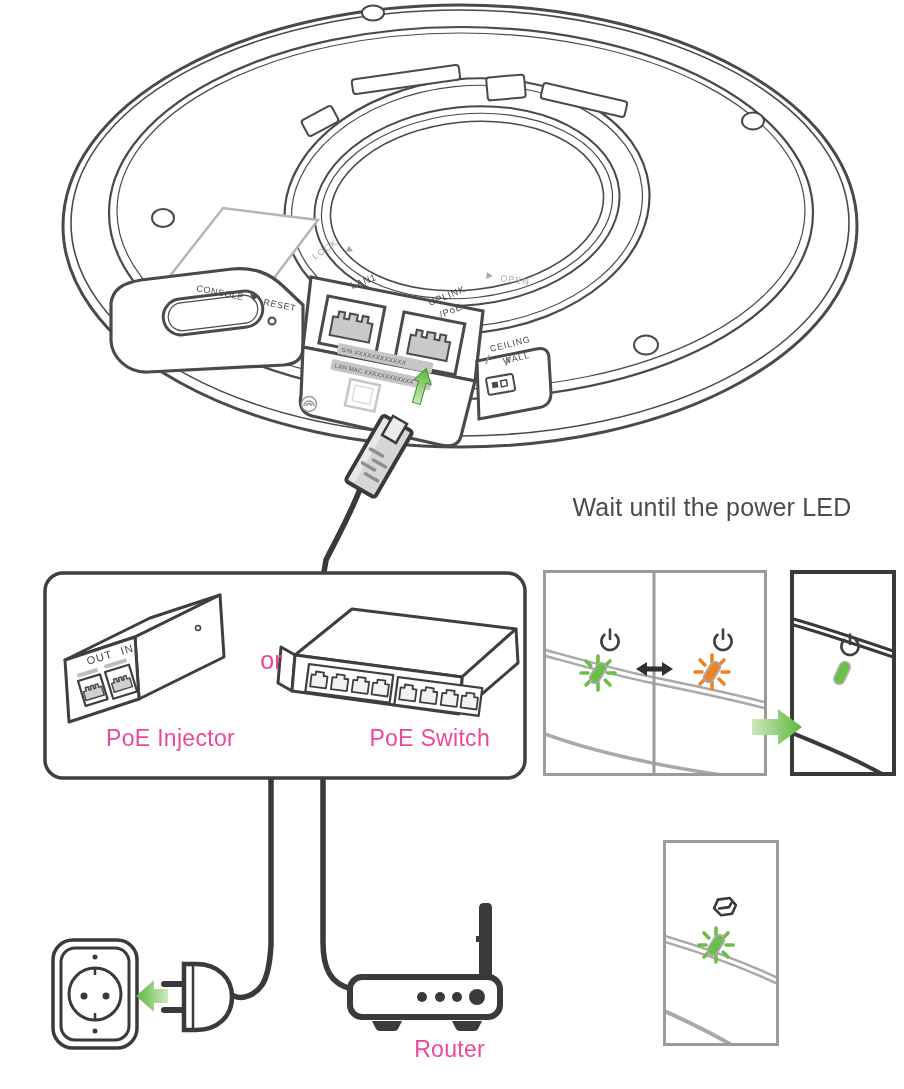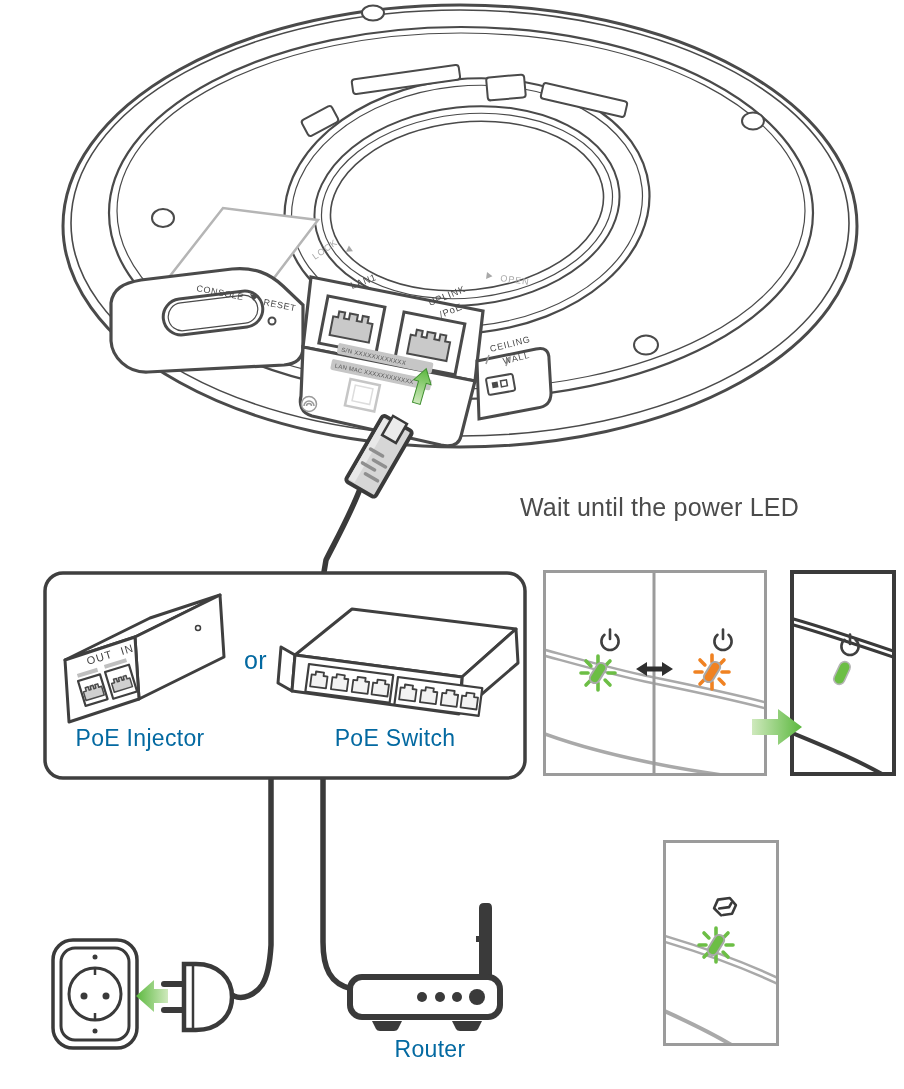--- a/index.html
+++ b/index.html
@@ -1,21 +1,21 @@
 <!DOCTYPE html>
 <html><head>
 <meta charset="utf-8">
 <style>
   html,body{margin:0;padding:0;background:#ffffff;}
   body{width:904px;height:1089px;position:relative;overflow:hidden;
        font-family:"Liberation Sans", sans-serif;}
   .stage{position:absolute;inset:0;}
   #artwork{position:absolute;left:0;top:0;}
-  .txt-label{position:absolute;color:#0369a1;text-align:center;font-size:23px;letter-spacing:0.3px;}
-  .instruction{position:absolute;left:520px;top:492px;width:384px;
+  .txt-label{position:absolute;color:#ec4899;text-align:right;font-size:23px;letter-spacing:0.3px;}
+  .instruction{position:absolute;left:520px;top:492px;width:384px;text-align:center;
                color:#4b4b4b;font-size:25px;line-height:1.22;letter-spacing:0.2px;}
   .panel{position:absolute;background:#fff;box-sizing:border-box;}
   .panel svg{display:block;}
   .panel-gray{border:3px solid #9b9b9b;}
   .panel-dark{border:4px solid #3a3a3a;}
   .arrow-float{position:absolute;z-index:5;}
 </style>
 </head>
 <body>
 

